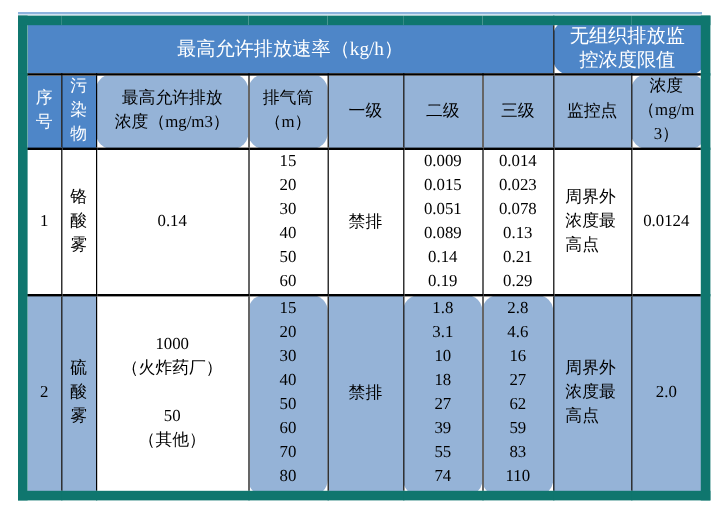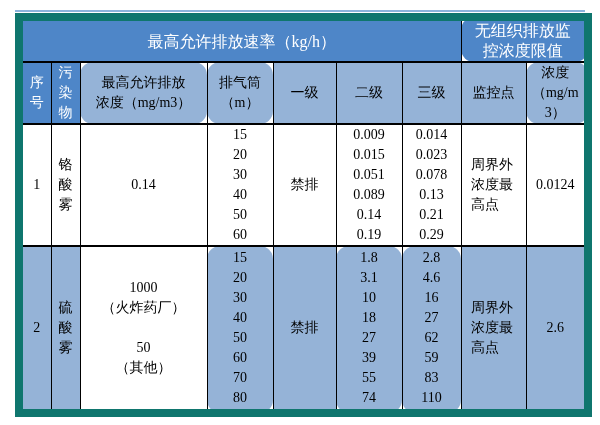--- a/index.html
+++ b/index.html
@@ -156,17 +156,17 @@
 74</td>
       <td class="bg-light ml">2.8
 4.6
 16
 27
 62
 59
 83
 110</td>
       <td class="bg-light"><span class="wrap3">周界外浓度最高点</span></td>
-      <td class="bg-light">2.6</td>
+      <td class="bg-light">2.0</td>
     </tr>
   </tbody>
     </table>
 </div>
 
 </body></html>

